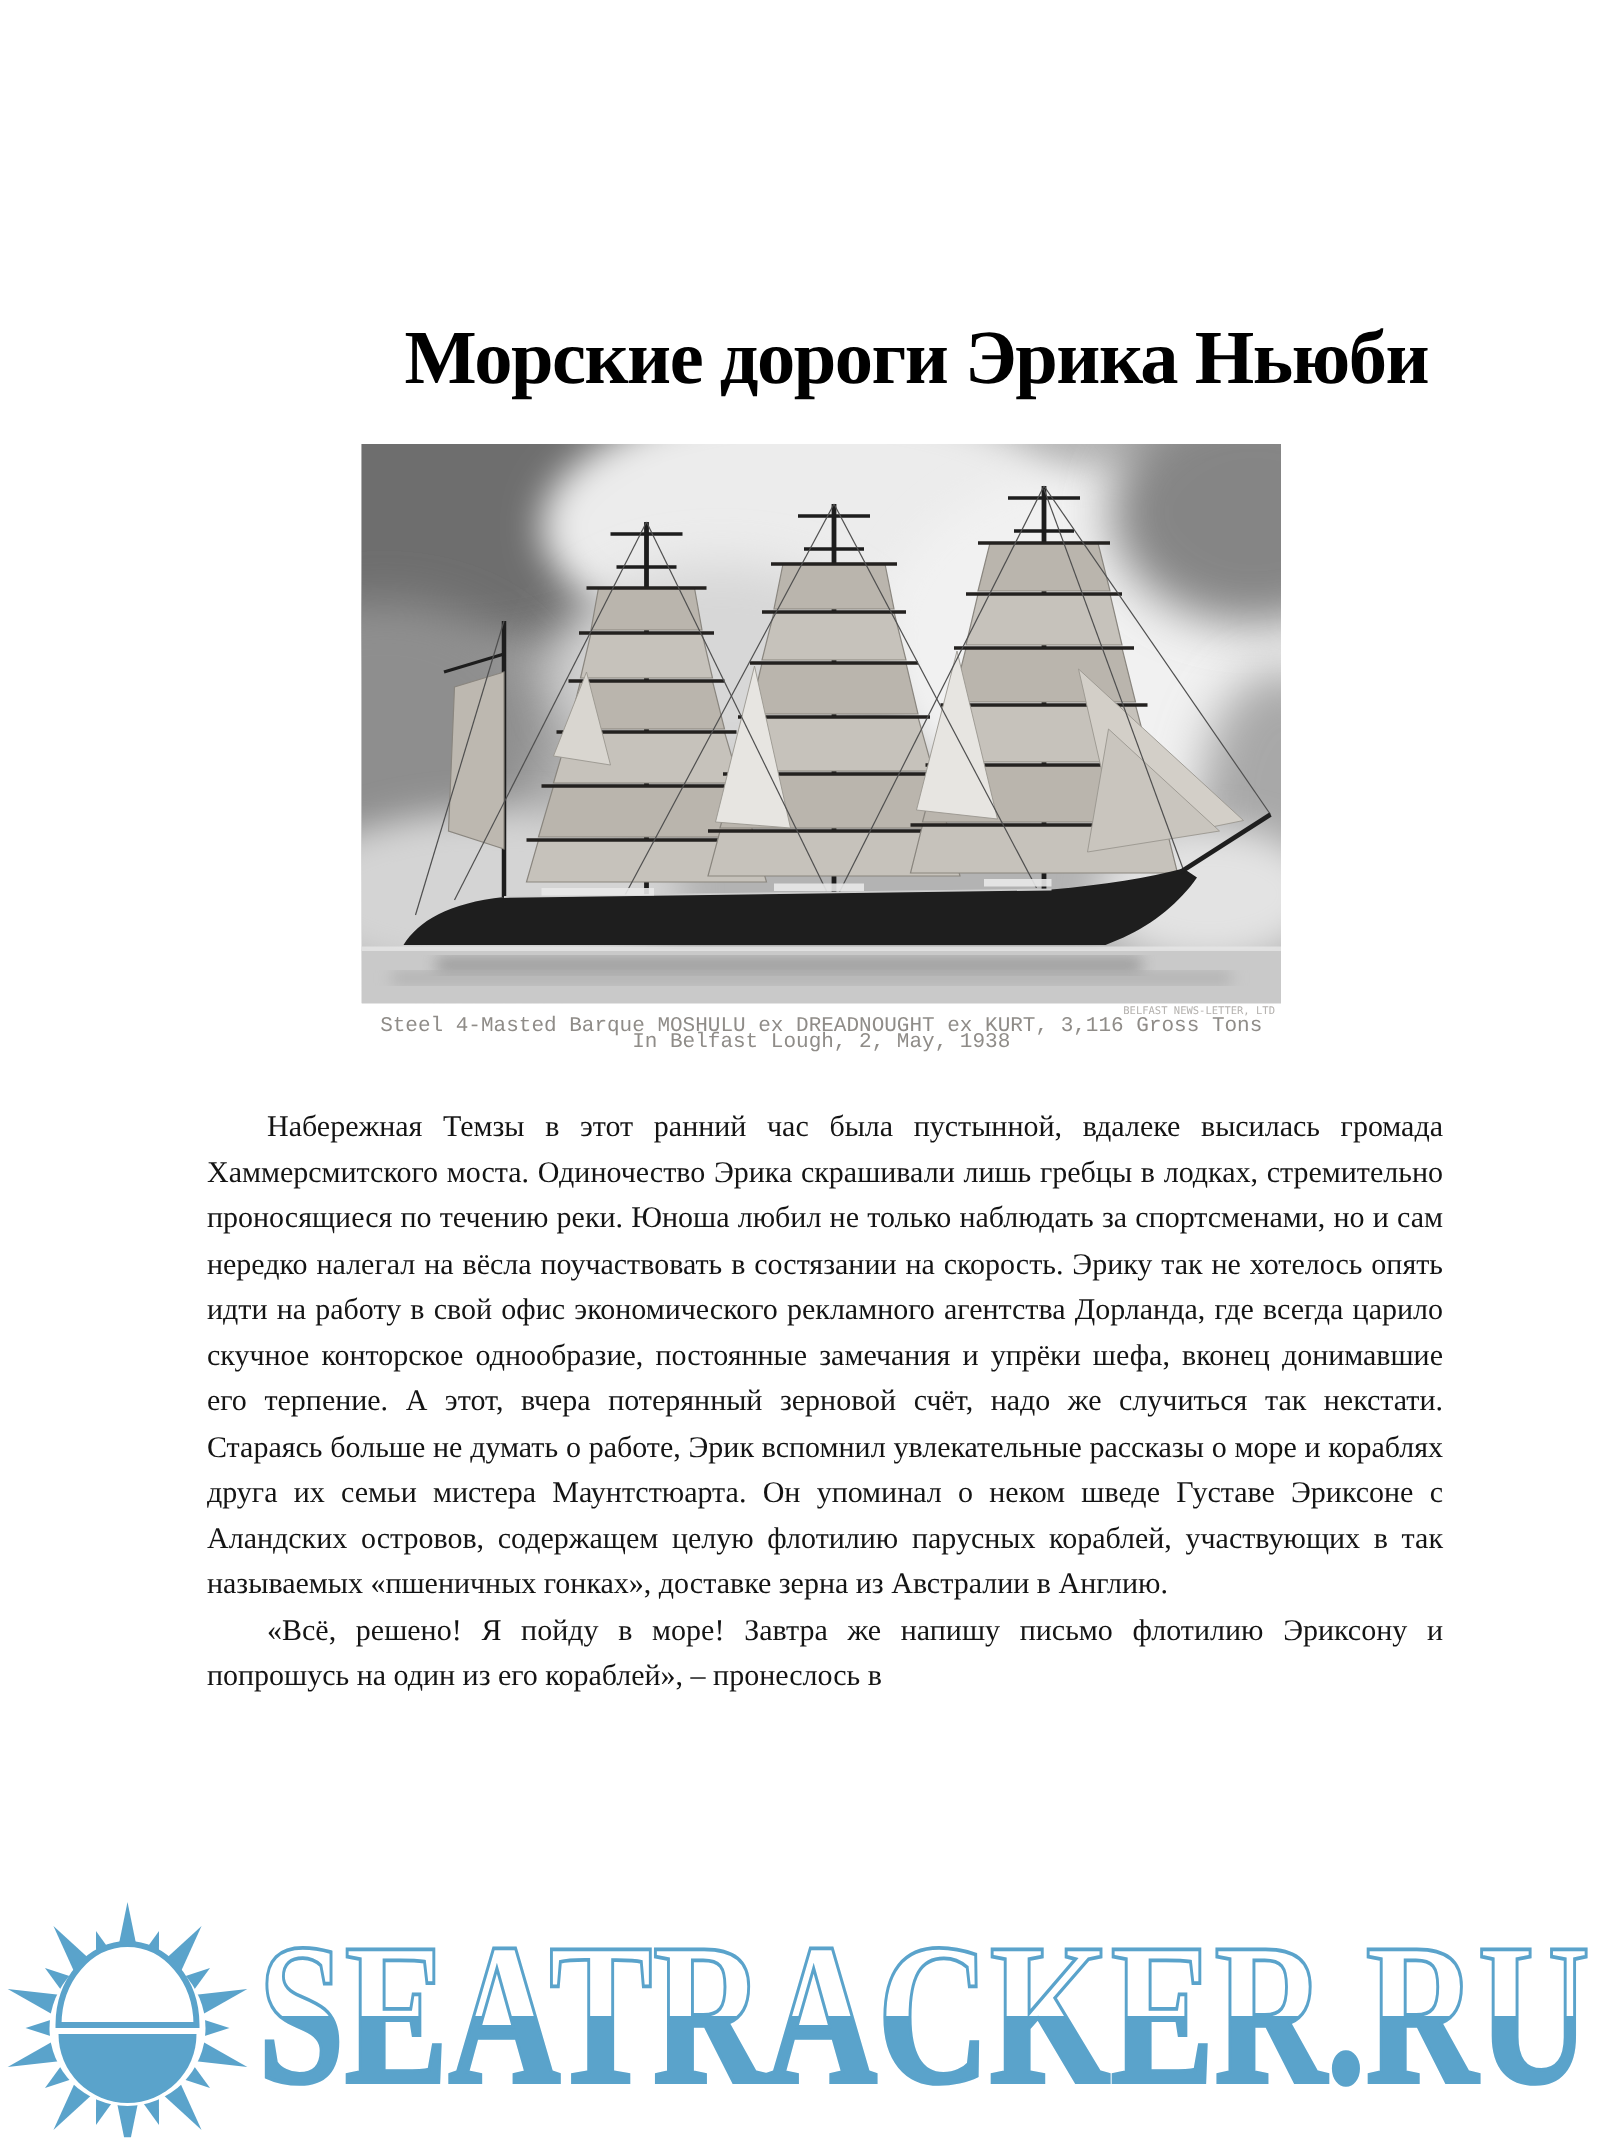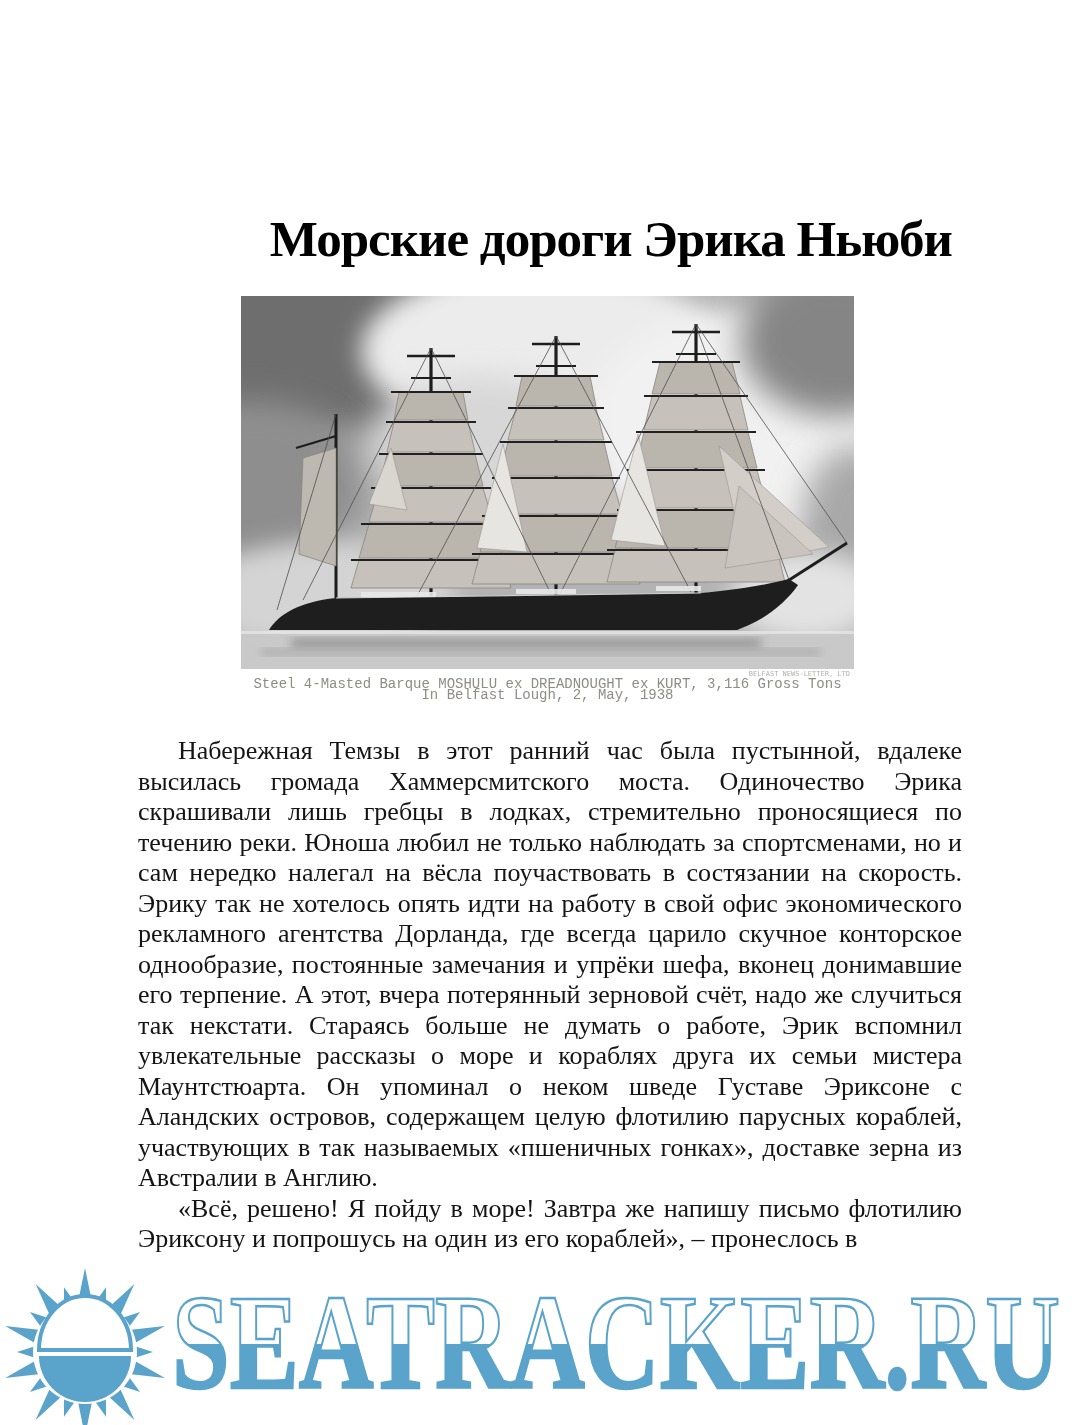--- a/index.html
+++ b/index.html
@@ -21,21 +21,21 @@
   .credit{
     text-align:right; font-family:"DejaVu Sans Mono", monospace;
     font-size:7px; line-height:9px; color:#b3b0ad; padding-right:4px; margin-top:1px;
   }
   .cap{
     text-align:center; font-family:Liberation Mono, monospace;
     font-size:14px; line-height:11px; color:#8f8c88;
   }
   .body-text{
     position:absolute; left:138px; top:736px; width:824px;
-    font-size:26px; line-height:30.5px; text-align:justify; color:#141414;
+    font-size:20px; line-height:30.5px; text-align:justify; color:#141414;
     font-family:"Liberation Serif", serif;
   }
   .body-text p{margin:0; text-indent:40px;}
   .footer-svg{
     position:absolute; left:0; top:1268px; width:1080px; height:160px;
   }
   .wm-fill{fill:var(--wm-color,#5aa3cb);}
   .wm-stroke{stroke:var(--wm-color,#5aa3cb);}
   .wm-text{
     font-family:"Liberation Serif", serif; font-weight:700;

